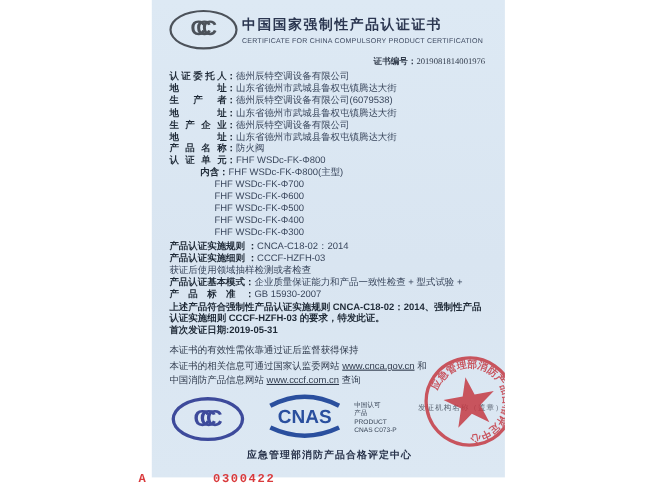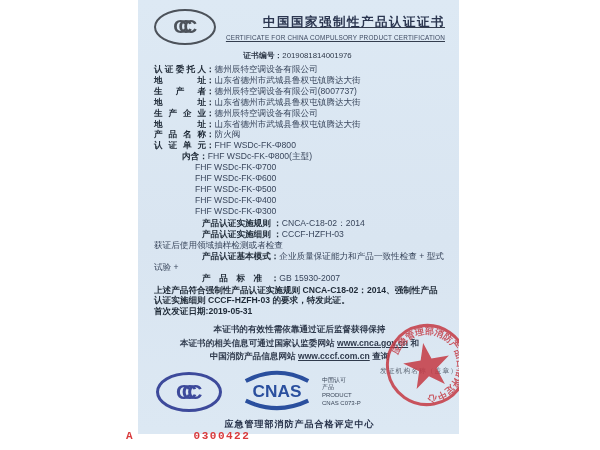--- a/index.html
+++ b/index.html
@@ -10,46 +10,46 @@
   .certificate { position:absolute; left:138px; top:0; width:321px; height:434px;
     background:linear-gradient(180deg,#dde9f4 0%,#d9e5f1 55%,#dce8f3 100%);
     padding:0 14px 0 16px; overflow:hidden; color:#333d4e; }
 
   
   .hdr { display:flex; align-items:center; margin-top:9px; }
   .ccc-oval { width:62px; height:36px; border:2.5px solid #4c525a; border-radius:50%;
     display:flex; align-items:center; justify-content:center; flex:0 0 auto;
     color:#4c525a; font-weight:bold; font-size:19px; letter-spacing:-0.45em;
     padding-right:8px; background:transparent; }
-  .hdr-titles { flex:1; text-align:right; padding-left:4px;text-decoration:underline; }
+  .hdr-titles { flex:1; text-align:left; padding-left:4px; }
   .title { font-size:12.5px; font-weight:bold; letter-spacing:1.5px; color:#2b3650; }
   .subtitle { font-size:6.4px; color:#3d4960; margin-top:3px; letter-spacing:0.2px; }
 
-  .certno { text-align:center; font-size:7.8px; margin-top:5px; padding-right:4px; color:#2e3848; }
+  .certno { text-align:right; font-size:7.8px; margin-top:5px; padding-right:4px; color:#2e3848;font-family:Liberation Serif, serif; }
   .certno b { font-weight:bold; }
 
   
   .fields { margin-top:3px; font-size:8.6px; line-height:10.9px; }
   .row { white-space:nowrap; }
   .lbl { display:inline-block; width:52px; text-align:justify; text-align-last:justify;
     font-weight:bold; color:#1e2936; vertical-align:top; }
   .col { font-weight:bold; color:#1e2936; }
   .val { color:#39465c; }
 
   .inner-row { line-height:10.9px; }
   .inner-lbl { font-weight:bold; color:#1e2936; margin-left:28px; }
   .model { margin-left:41px; color:#39465c; }
 
   .rules { font-size:8.6px; line-height:11px; margin-top:1px; }
-  .rlbl { font-weight:bold; color:#1e2936;margin-left:48px; }
+  .rlbl { font-weight:bold; color:#1e2936; }
   .statement { font-size:8.6px; line-height:10.6px; font-weight:bold; color:#1e2936; margin-top:1px; }
   .first-issue { font-size:8.6px; font-weight:bold; color:#1e2936; line-height:10.6px; }
   .dates { font-size:8.6px; line-height:11px; }
 
-  .notes { text-align:center; font-size:8.6px; line-height:13.5px; margin-top:7px; color:#2f3a4c;font-weight:bold; }
+  .notes { text-align:left; font-size:8.6px; line-height:13.5px; margin-top:7px; color:#2f3a4c; }
   .u { text-decoration:underline; }
 
   
   .logos { display:flex; align-items:center; margin-top:5px; height:46px; position:relative; z-index:1; }
   .ccc-oval2 { width:66px; height:40px; border:3.5px solid #3d4a9b; border-radius:50%;
     display:flex; align-items:center; justify-content:center; flex:0 0 auto; margin-left:2px;
     color:#3d4a9b; font-weight:bold; font-size:21px; letter-spacing:-0.45em; padding-right:9px; }
   .cnas-wrap { margin-left:18px; flex:0 0 auto; }
   .cnas-cap { margin-left:8px; font-size:6px; line-height:7.6px; color:#3a4658; }
 
@@ -80,21 +80,21 @@
         <div class="title">中国国家强制性产品认证证书</div>
         <div class="subtitle">CERTIFICATE FOR CHINA COMPULSORY PRODUCT CERTIFICATION</div>
       </div>
     </div>
 
     <div class="certno"><b>证书编号：</b><span>2019081814001976</span></div>
 
     <div class="fields">
       <div class="row"><span class="lbl">认证委托人</span><span class="col">：</span><span class="val">德州辰特空调设备有限公司</span></div>
       <div class="row"><span class="lbl">地址</span><span class="col">：</span><span class="val">山东省德州市武城县鲁权屯镇腾达大街</span></div>
-      <div class="row"><span class="lbl">生产者</span><span class="col">：</span><span class="val">德州辰特空调设备有限公司(8007737)</span></div>
+      <div class="row"><span class="lbl">生产者</span><span class="col">：</span><span class="val">德州辰特空调设备有限公司(6079538)</span></div>
       <div class="row"><span class="lbl">地址</span><span class="col">：</span><span class="val">山东省德州市武城县鲁权屯镇腾达大街</span></div>
       <div class="row"><span class="lbl">生产企业</span><span class="col">：</span><span class="val">德州辰特空调设备有限公司</span></div>
       <div class="row"><span class="lbl">地址</span><span class="col">：</span><span class="val">山东省德州市武城县鲁权屯镇腾达大街</span></div>
       <div class="row"><span class="lbl">产品名称</span><span class="col">：</span><span class="val">防火阀</span></div>
       <div class="row"><span class="lbl">认证单元</span><span class="col">：</span><span class="val">FHF WSDc-FK-Φ800</span></div>
 
       <div class="inner-row"><span class="inner-lbl">内含：</span><span class="val">FHF WSDc-FK-Φ800(主型)</span></div>
       <div class="model">FHF WSDc-FK-Φ700</div>
       <div class="model">FHF WSDc-FK-Φ600</div>
       <div class="model">FHF WSDc-FK-Φ500</div>

